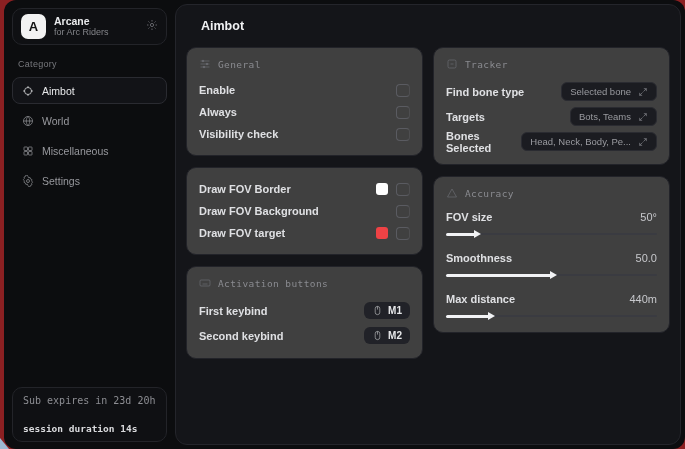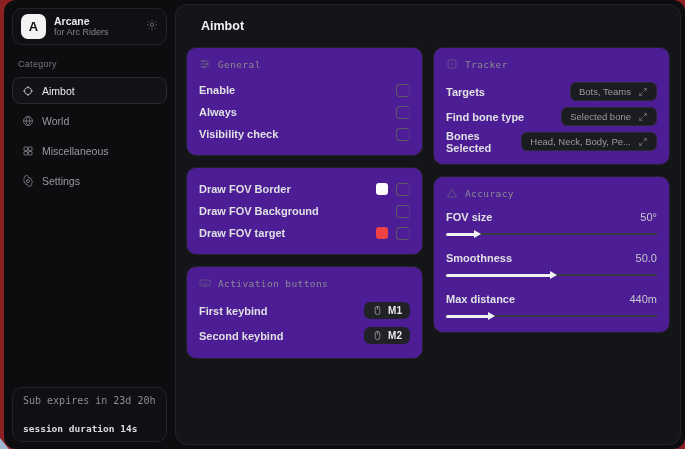--- a/index.html
+++ b/index.html
@@ -70,21 +70,21 @@
   
   .main{
     position:absolute; top:4px; left:171px; right:4px; bottom:4px;
     background:#141519; border:1px solid #24252b; border-radius:12px;
     padding:12px 10px;
   }
   .page-title{ font-size:12.5px; font-weight:bold; color:#f0f1f3; margin:2px 0 14px 15px; }
   .cols{ display:flex; gap:10px; padding:0 0 0 0; }
   .col{ flex:1; min-width:0; }
   .panel{
-    background:#4c1d95; border:1px solid #222329; border-radius:10px;
+    background:#404040; border:1px solid #222329; border-radius:10px;
     padding:10px 12px; margin-bottom:11px;
   }
   .panel-head{
     display:flex; align-items:center; gap:7px;
     color:#85868b; margin-bottom:9px;
   }
   .panel-head svg{ width:12px; height:12px; stroke:#6e6f75; fill:none; stroke-width:1.3; }
   .panel-title{
     font-family:"DejaVu Sans Mono", monospace;
     font-size:9.5px; letter-spacing:.4px; color:#8a8b90;
@@ -287,32 +287,32 @@
 
         <div class="panel">
           <div class="panel-head">
             <svg viewBox="0 0 24 24">
                 <rect x="4" y="4" width="16" height="16" rx="3"></rect>
                 <path d="M9 12h6"></path>
               </svg>
             <span class="panel-title">Tracker</span>
           </div>
           <div class="row tr-row">
+            <span class="row-label">Find bone type</span>
+            <div class="dd">
+              <span class="dd-text">Selected bone</span>
+              <svg viewBox="0 0 24 24">
+                  <path d="M14 4h6v6M10 20H4v-6M20 4l-7 7M4 20l7-7"></path>
+                </svg>
+            </div>
+          </div>
+          <div class="row tr-row">
             <span class="row-label">Targets</span>
             <div class="dd">
               <span class="dd-text">Bots, Teams</span>
-              <svg viewBox="0 0 24 24">
-                  <path d="M14 4h6v6M10 20H4v-6M20 4l-7 7M4 20l7-7"></path>
-                </svg>
-            </div>
-          </div>
-          <div class="row tr-row">
-            <span class="row-label">Find bone type</span>
-            <div class="dd">
-              <span class="dd-text">Selected bone</span>
               <svg viewBox="0 0 24 24">
                   <path d="M14 4h6v6M10 20H4v-6M20 4l-7 7M4 20l7-7"></path>
                 </svg>
             </div>
           </div>
           <div class="row tr-row">
             <span class="row-label">Bones Selected</span>
             <div class="dd" style="max-width:146px;">
               <span class="dd-text">Head, Neck, Body, Pe...</span>
               <svg viewBox="0 0 24 24">

